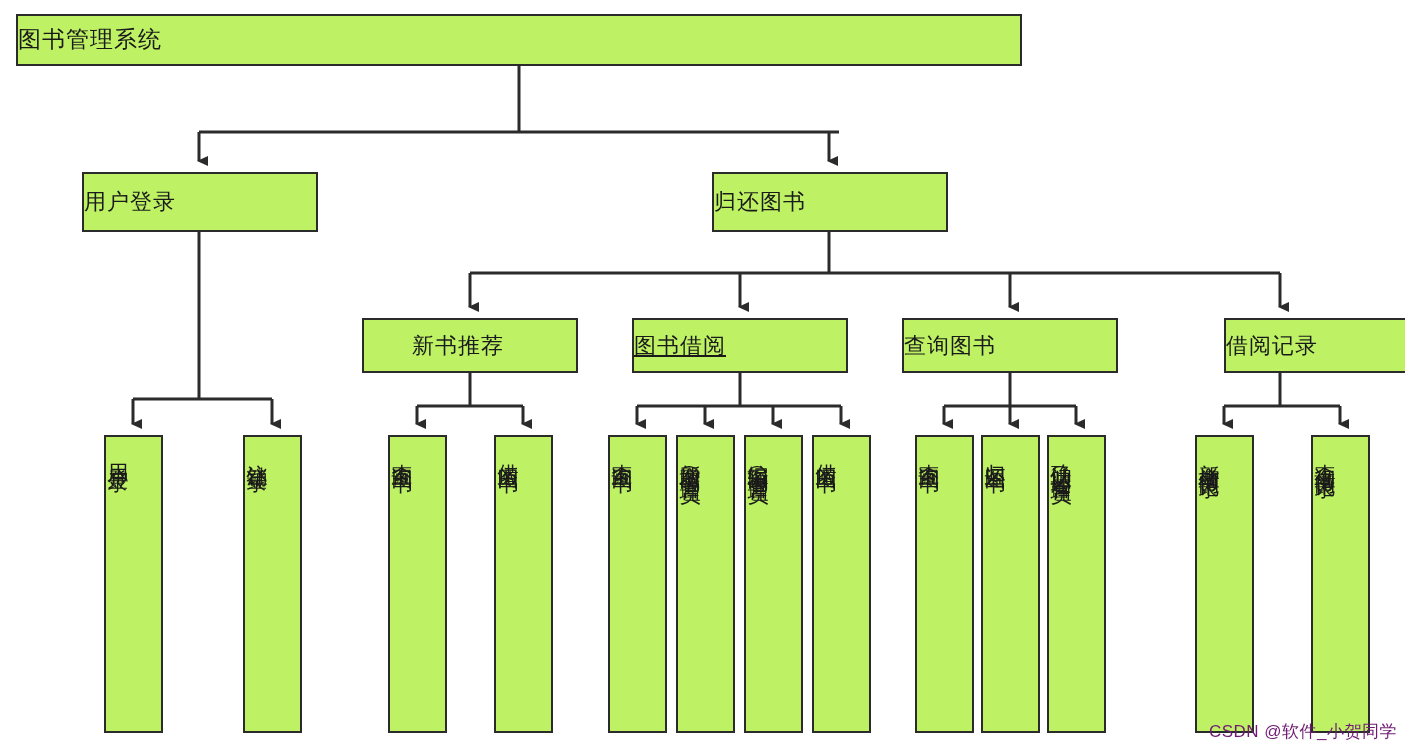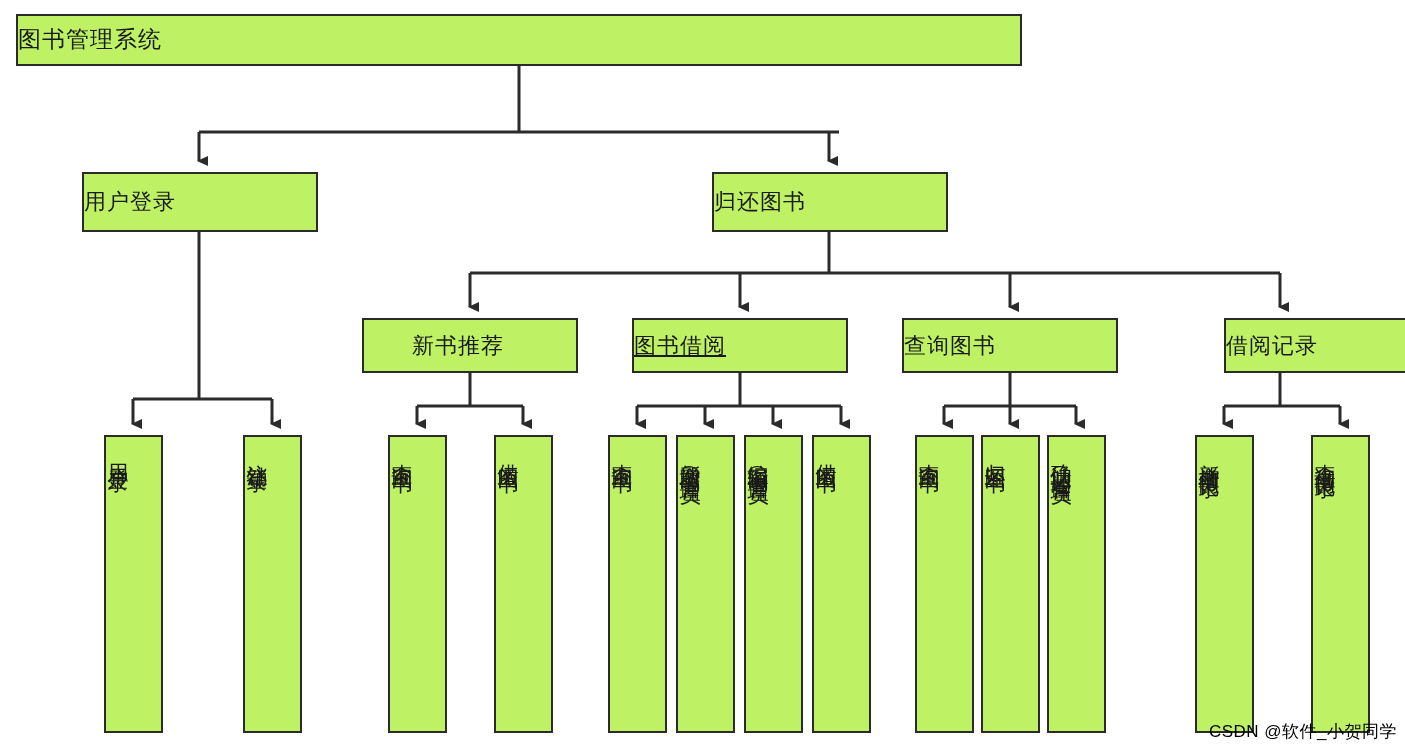--- a/index.html
+++ b/index.html
@@ -60,21 +60,21 @@
   }
   .hlabel {
     white-space: nowrap;
     letter-spacing: 1px;
   }
   #watermark {
     position: absolute;
     right: 8px;
     bottom: 4px;
     font-size: 17px;
-    color: #000000;
+    color: #701a75;
     letter-spacing: 0.5px;
     white-space: nowrap;
   }
 </style>
 </head>
 <body>
 
 <div id="canvas">
 
   <svg id="wires" viewBox="0 0 1405 747" width="1405" height="747">

